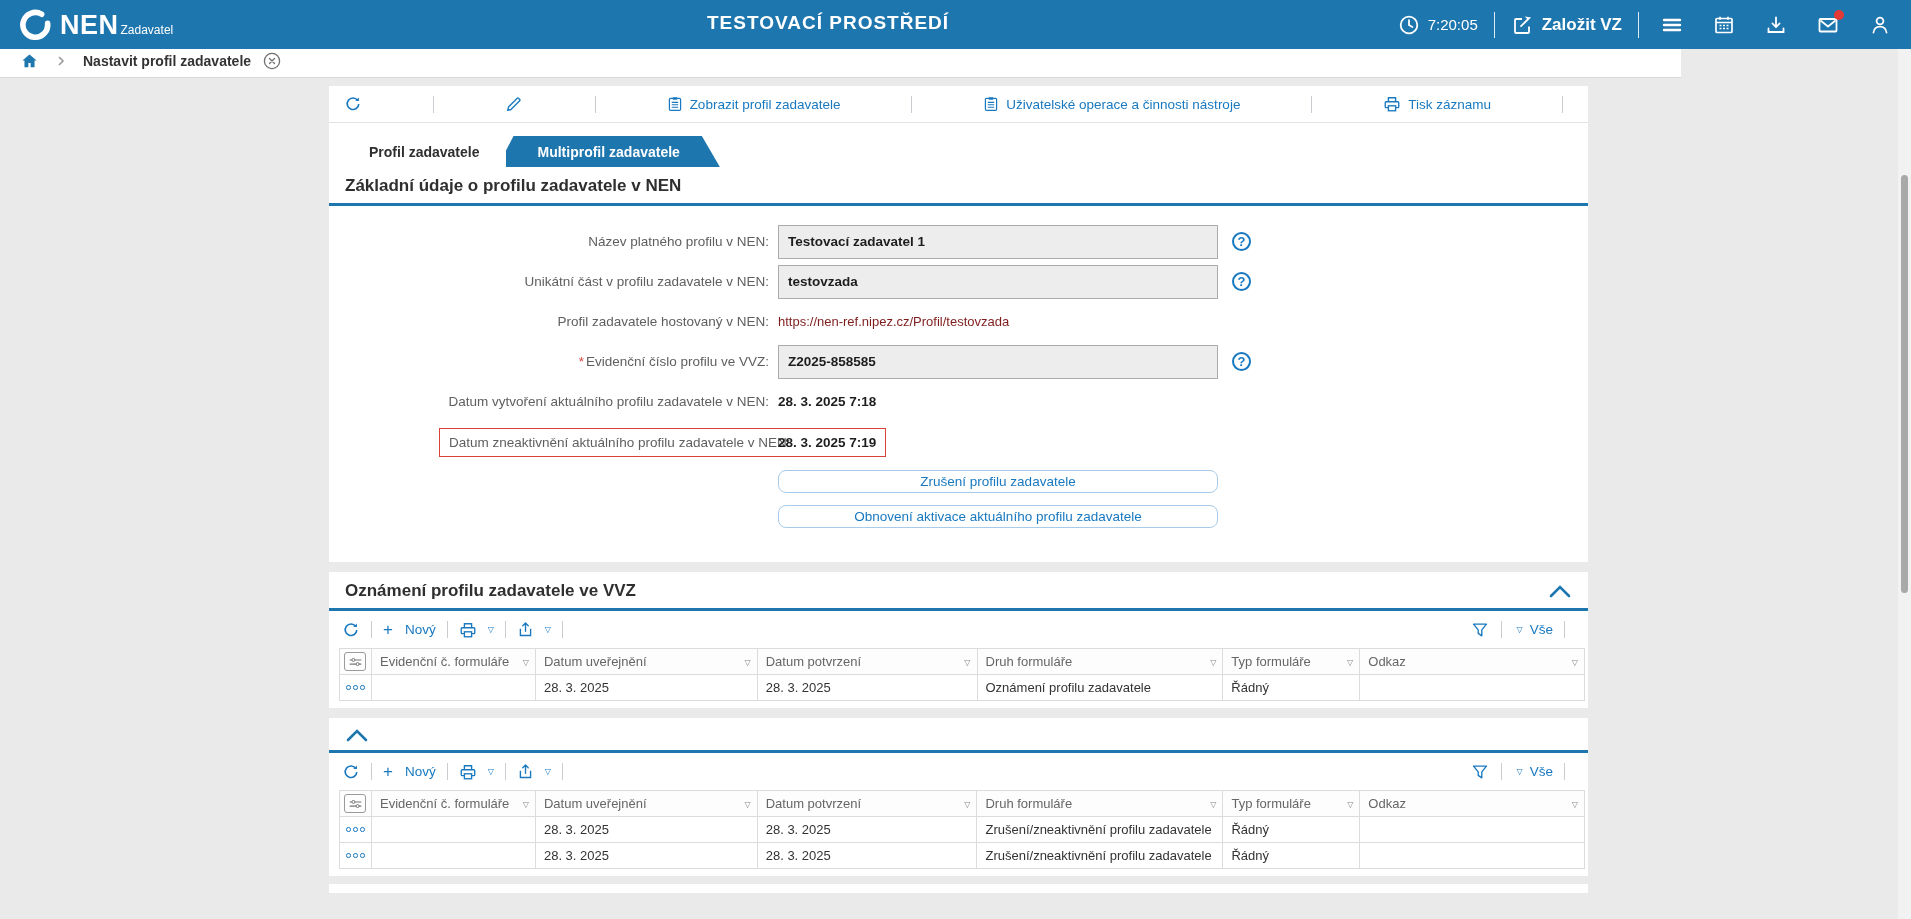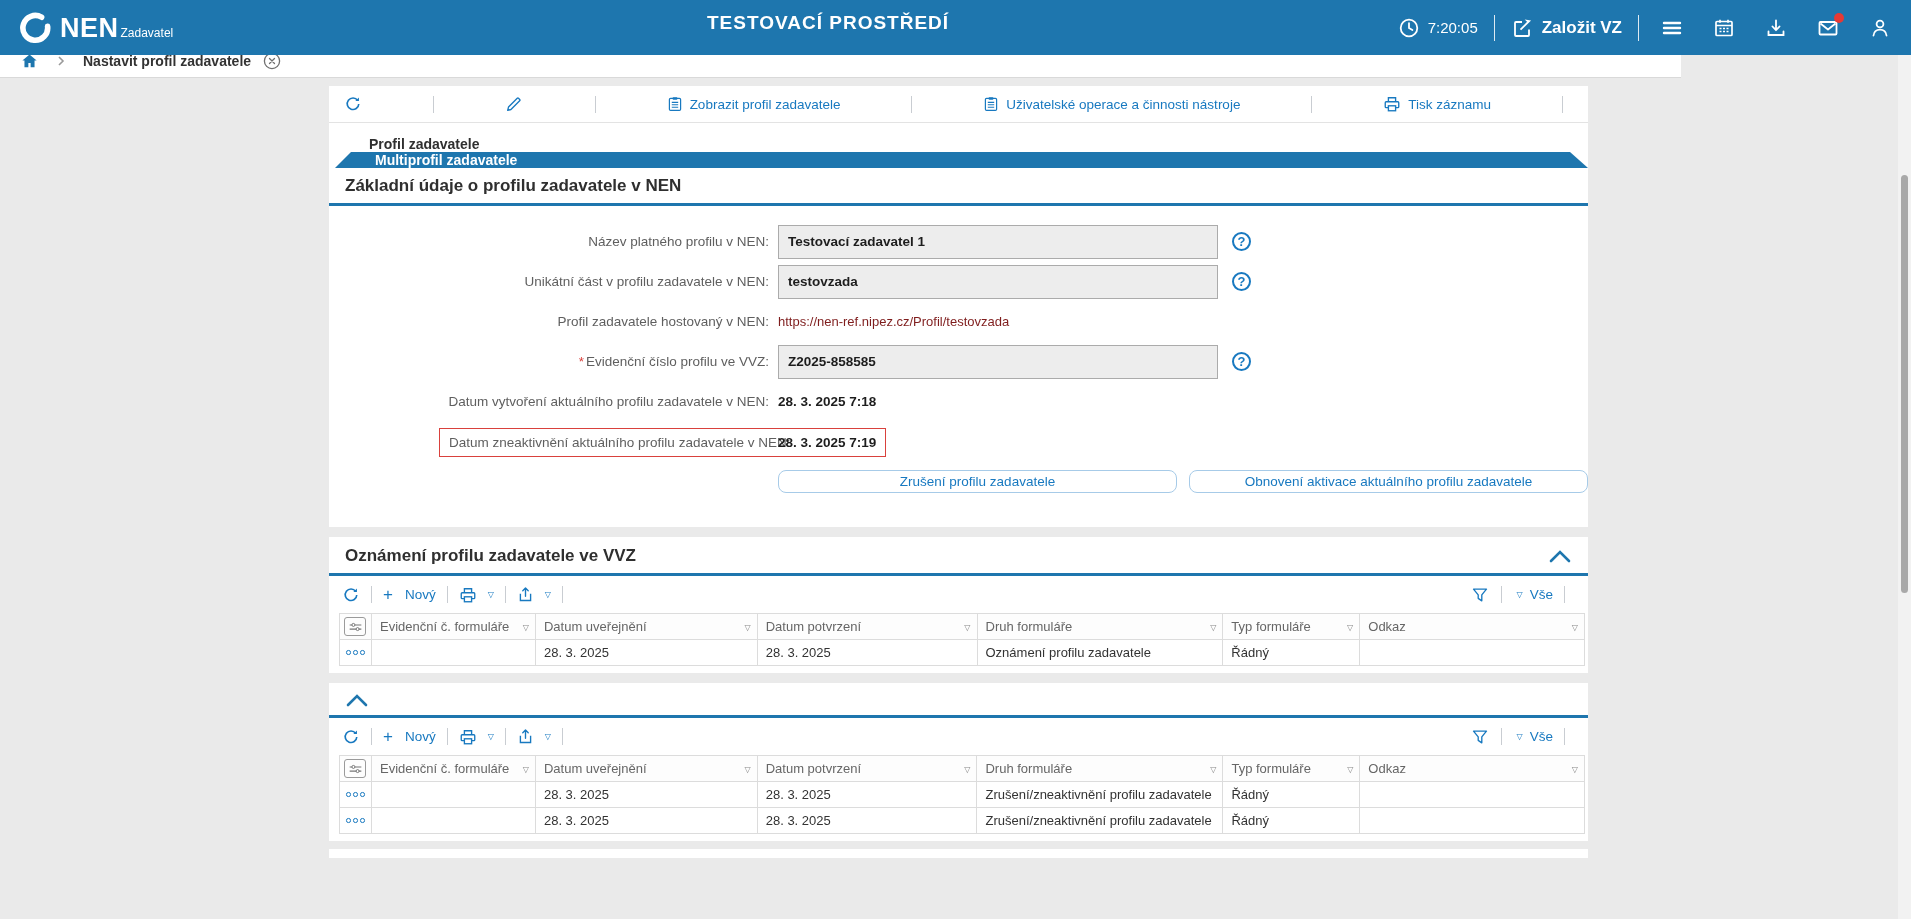--- a/index.html
+++ b/index.html
@@ -1,20 +1,20 @@
 <!DOCTYPE html>
 <html><head>
 <meta charset="utf-8">
 <style>
   * { box-sizing: border-box; margin: 0; padding: 0; }
   html,body { width:1911px; height:919px; overflow:hidden; }
   body { font-family:"Liberation Sans","DejaVu Sans",sans-serif; background:#EAEAEA; color:#333; position:relative; }
 
   
-  .app-header { position:absolute; top:0; left:0; width:1911px; height:55px; background:#1E76AE; display:flex; align-items:center; padding:0 20px; color:#fff; z-index:30; }
+  .app-header { position:absolute; top:0; left:0; width:1911px; height:49px; background:#1E76AE; display:flex; align-items:center; padding:0 20px; color:#fff; z-index:30; }
   .logo-wrap { display:flex; align-items:center; gap:8px; }
   .logo-swoosh { width:32px; height:32px; }
   .logo-text { display:flex; align-items:flex-end; }
   .brand { font-size:27px; font-weight:700; letter-spacing:.5px; line-height:26px; }
   .brand-sub { font-size:12px; margin-left:2px; margin-bottom:1px; font-weight:400; }
   .env-title { position:absolute; left:707px; top:0; height:45px; display:flex; align-items:center; font-size:19px; font-weight:700; letter-spacing:1px; }
   .header-right { margin-left:auto; display:flex; align-items:center; }
   .clock-group { display:flex; align-items:center; gap:8px; font-size:15px; }
   .hdr-sep { width:1px; height:26px; background:rgba(255,255,255,.85); margin:0 16px; }
   .newvz-group { display:flex; align-items:center; gap:9px; font-size:17px; font-weight:700; }
@@ -35,21 +35,21 @@
   .card { background:#fff; }
 
   
   .record-toolbar { height:37px; display:flex; align-items:center; padding:0 14px; border-bottom:1px solid #e3e3e3; color:#1879C0; font-size:13.5px;justify-content:space-between; }
   .tb-icon { width:19px; height:19px; display:inline-flex; align-items:center; justify-content:center; cursor:pointer; }
   .tb-link { display:flex; align-items:center; gap:7px; cursor:pointer; white-space:nowrap; }
   .tb-sep { width:1px; height:17px; background:#c9cdd2; margin:0 11px; }
   .dd-arrow { font-size:8px; color:#1879C0; margin-left:4px; }
 
   
-  .tabs-row { display:flex; margin-top:13px; height:31px; padding-left:14px; align-items:stretch; position:relative;flex-direction:column; }
+  .tabs-row { display:flex; margin-top:13px; height:31px; padding-left:14px; align-items:stretch; position:relative; }
   .tab { display:flex; align-items:center; font-size:14px; font-weight:700; padding:0 26px; cursor:pointer; }
   .tab.active { background:#fff; color:#2f2f2f; z-index:2; }
   .tab.inactive { background:#1E76AE; color:#fff; clip-path:polygon(16px 0, calc(100% - 18px) 0, 100% 100%, 0 100%); padding:0 40px; margin-left:-8px; filter:drop-shadow(3px 2px 2px rgba(0,0,0,.30)); z-index:1; }
 
   
   .section-title-row { display:flex; align-items:center; justify-content:space-between; padding:9px 16px 7px 16px; border-bottom:3px solid #1E76AE; }
   .section-title { font-size:17px; font-weight:700; color:#2f2f2f; }
   .collapse-icon { width:24px; height:16px; cursor:pointer; }
 
   
@@ -57,21 +57,21 @@
   .form-row { display:flex; align-items:center; height:27px; margin-bottom:13px; }
   .form-label { width:440px; text-align:right; font-size:13.5px; color:#5f5f5f; margin-right:9px; white-space:nowrap; }
   .req { color:#D9413D; margin-right:2px; }
   .form-input { width:440px; height:16px; background:#EDEDED; border:1px solid #ABABAB; font-family:"Liberation Sans",sans-serif; font-size:13.5px; font-weight:700; color:#1d1d1d; padding:16px 9px; }
   .help-icon { width:19px; height:19px; border:2px solid #1879C0; border-radius:50%; color:#1879C0; font-weight:700; font-size:13px; display:inline-flex; align-items:center; justify-content:center; margin-left:14px; cursor:pointer; }
   .help-icon::before { content:"?"; }
   .form-link { font-size:13px; color:#7f1d1d; text-decoration:none; cursor:pointer; }
   .form-value { font-size:13.5px; font-weight:700; color:#1d1d1d; white-space:nowrap; }
   .red-box { display:flex; align-items:center; border:1px solid #D9413D; padding:6px 9px; margin-left:110px; }
   .red-box .form-label { width:320px; }
-  .action-buttons { display:flex; flex-direction:row; gap:12px; margin:8px 0 26px 449px; }
+  .action-buttons { display:flex; flex-direction:column; gap:12px; margin:8px 0 26px 449px; }
   .ghost-btn { width:440px; height:23px; background:#fff; border:1px solid #A7CBE8; border-radius:8px; color:#1879C0; font-family:"Liberation Sans",sans-serif; font-size:13.5px; cursor:pointer; }
 
   
   .grid-card { margin-top:10px; padding-bottom:7px; }
   .grid-toolbar { height:37px; display:flex; align-items:center; justify-content:space-between; padding:0 12px; color:#1879C0; font-size:13.5px; }
   .gt-left, .gt-right { display:flex; align-items:center; }
   .plus-glyph { font-size:17px; font-weight:400; margin-right:5px; line-height:1; }
   .grid-table { border-collapse:collapse; margin:0 3px 0 10px; table-layout:fixed; }
   .grid-table th, .grid-table td { border:1px solid #DCDCDC; font-size:13px; padding:0 8px; height:26px; text-align:left; font-weight:400; overflow:hidden; white-space:nowrap; }
   .grid-table th { color:#666; background:#fdfdfd; position:relative; }

